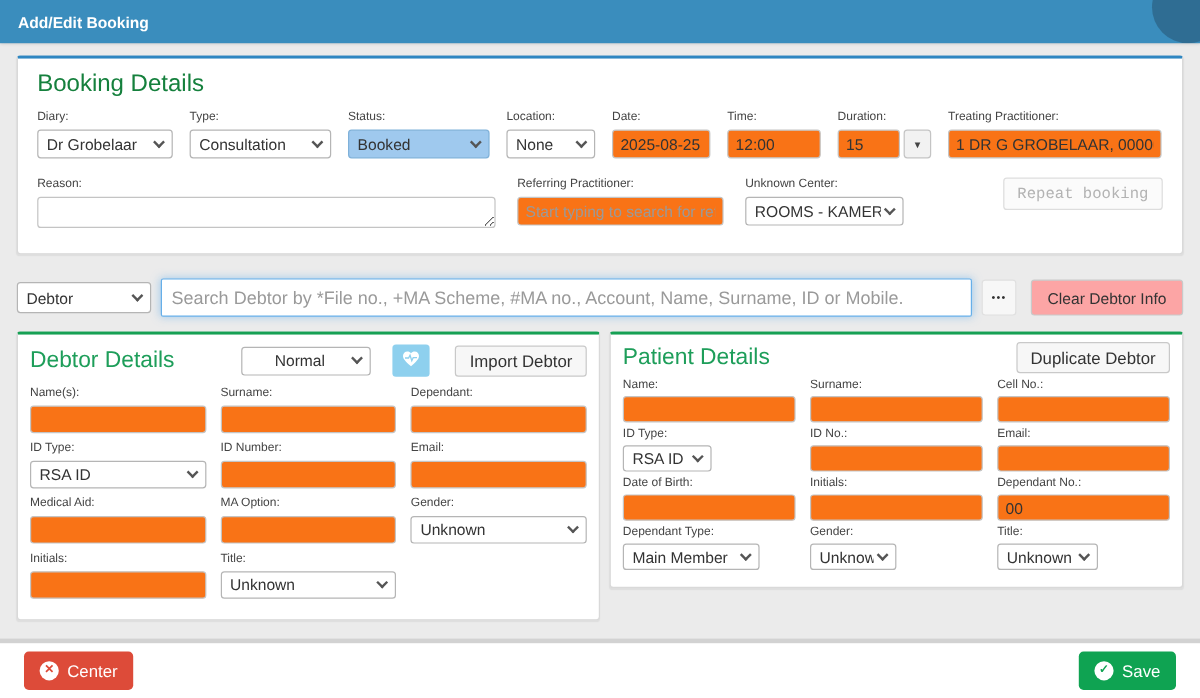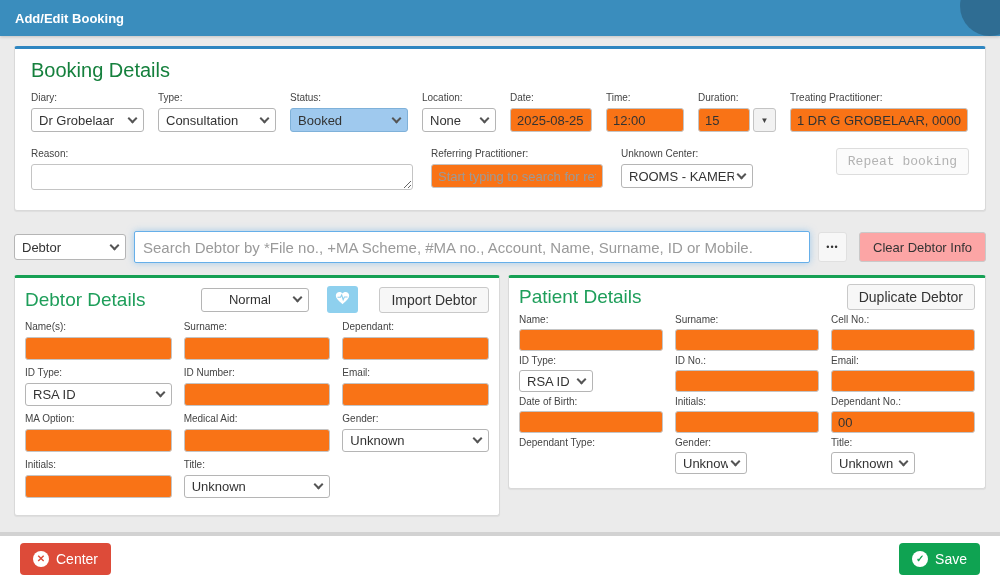--- a/index.html
+++ b/index.html
@@ -276,25 +276,25 @@
         <div class="cell">
           <span class="flabel">ID Number:</span>
           <input class="tx" style="">
         </div>
         <div class="cell">
           <span class="flabel">Email:</span>
           <input class="tx" style="">
         </div>
 
         <div class="cell">
+          <span class="flabel">Medical Aid:</span>
+          <input class="tx" style="">
+        </div>
+        <div class="cell">
           <span class="flabel">MA Option:</span>
-          <input class="tx" style="">
-        </div>
-        <div class="cell">
-          <span class="flabel">Medical Aid:</span>
           <input class="tx" style="">
         </div>
 
         <div class="cell">
           <span class="flabel">Gender:</span>
           <div class="sel">
             <span class="txt">Unknown</span>
             <span class="chev"></span>
           </div>
         </div>
@@ -356,20 +356,24 @@
           <span class="flabel">Initials:</span>
           <input class="tx" style="">
         </div>
         <div class="cell">
           <span class="flabel">Dependant No.:</span>
           <input class="tx pw80" value="00" style="">
         </div>
 
         <div class="cell">
           <span class="flabel">Dependant Type:</span>
+          <div class="sel pw114">
+            <span class="txt">Main Member</span>
+            <span class="chev"></span>
+          </div>
         </div>
         <div class="cell">
           <span class="flabel">Gender:</span>
           <div class="sel pw72">
             <span class="txt">Unknown</span>
             <span class="chev"></span>
           </div>
         </div>
         <div class="cell">
           <span class="flabel">Title:</span>

